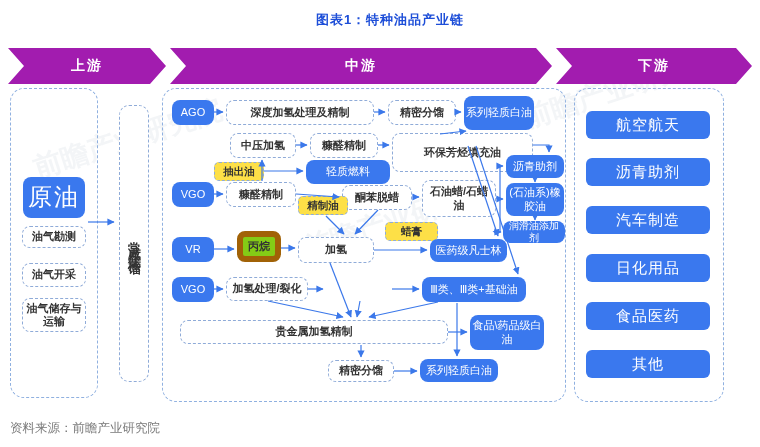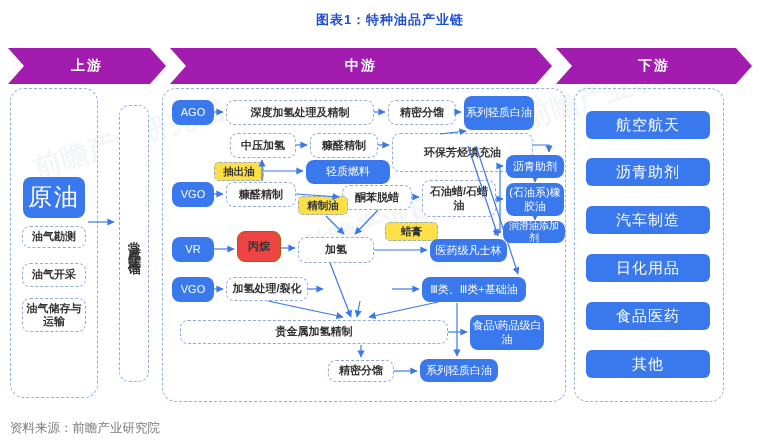--- a/index.html
+++ b/index.html
@@ -10,21 +10,21 @@
   .chev{position:absolute;top:48px;height:36px;background:#a21caf;color:#fff;
         display:flex;align-items:center;justify-content:center;font-weight:bold;font-size:14px;
         letter-spacing:2px;
         clip-path:polygon(0 0,calc(100% - 16px) 0,100% 50%,calc(100% - 16px) 100%,0 100%,16px 50%);}
   .container{position:absolute;border:1.6px dashed #8fb0e0;border-radius:14px;box-sizing:border-box;}
   .node{position:absolute;display:flex;align-items:center;justify-content:center;text-align:center;
         box-sizing:border-box;font-size:11px;line-height:1.2;padding:1px 2px;}
   .solid{background:#3a78ee;color:#fff;font-weight:normal;border-radius:8px;}
   .dashed{background:#fff;border:1.4px dashed #8fabd8;color:#333;font-weight:bold;border-radius:8px;}
   .chip{background:#fde047;border:1px dashed #8fabd8;color:#333;font-weight:bold;border-radius:5px;font-size:10.5px;}
-  .lightblue{background:#ef4444;border:1px solid #a16207;color:#333;font-weight:bold;border-radius:8px;}
+  .lightblue{background:#84cc16;border:6px solid #a16207;color:#333;font-weight:bold;border-radius:8px;}
   .crude{font-size:24px;letter-spacing:2px;}
   .dsbox{border-radius:6px;font-size:15px;letter-spacing:1px;}
   .distill{position:absolute;border:1.4px dashed #8fabd8;border-radius:10px;box-sizing:border-box;
            display:flex;align-items:center;justify-content:center;writing-mode:vertical-rl;
            text-orientation:upright;font-size:13px;font-weight:bold;color:#333;letter-spacing:5px;background:#fff;}
   .footer-left{position:absolute;left:10px;top:420px;font-size:12.5px;color:#7a7a7a;}
   .footer-right{position:absolute;right:8px;top:420px;font-size:12.5px;color:#ababab;}
   .wm{position:absolute;font-size:28px;font-weight:bold;color:rgba(140,155,180,0.10);
       transform:rotate(-18deg);white-space:nowrap;pointer-events:none;}
   svg.arrows{position:absolute;left:0;top:0;pointer-events:none;}

